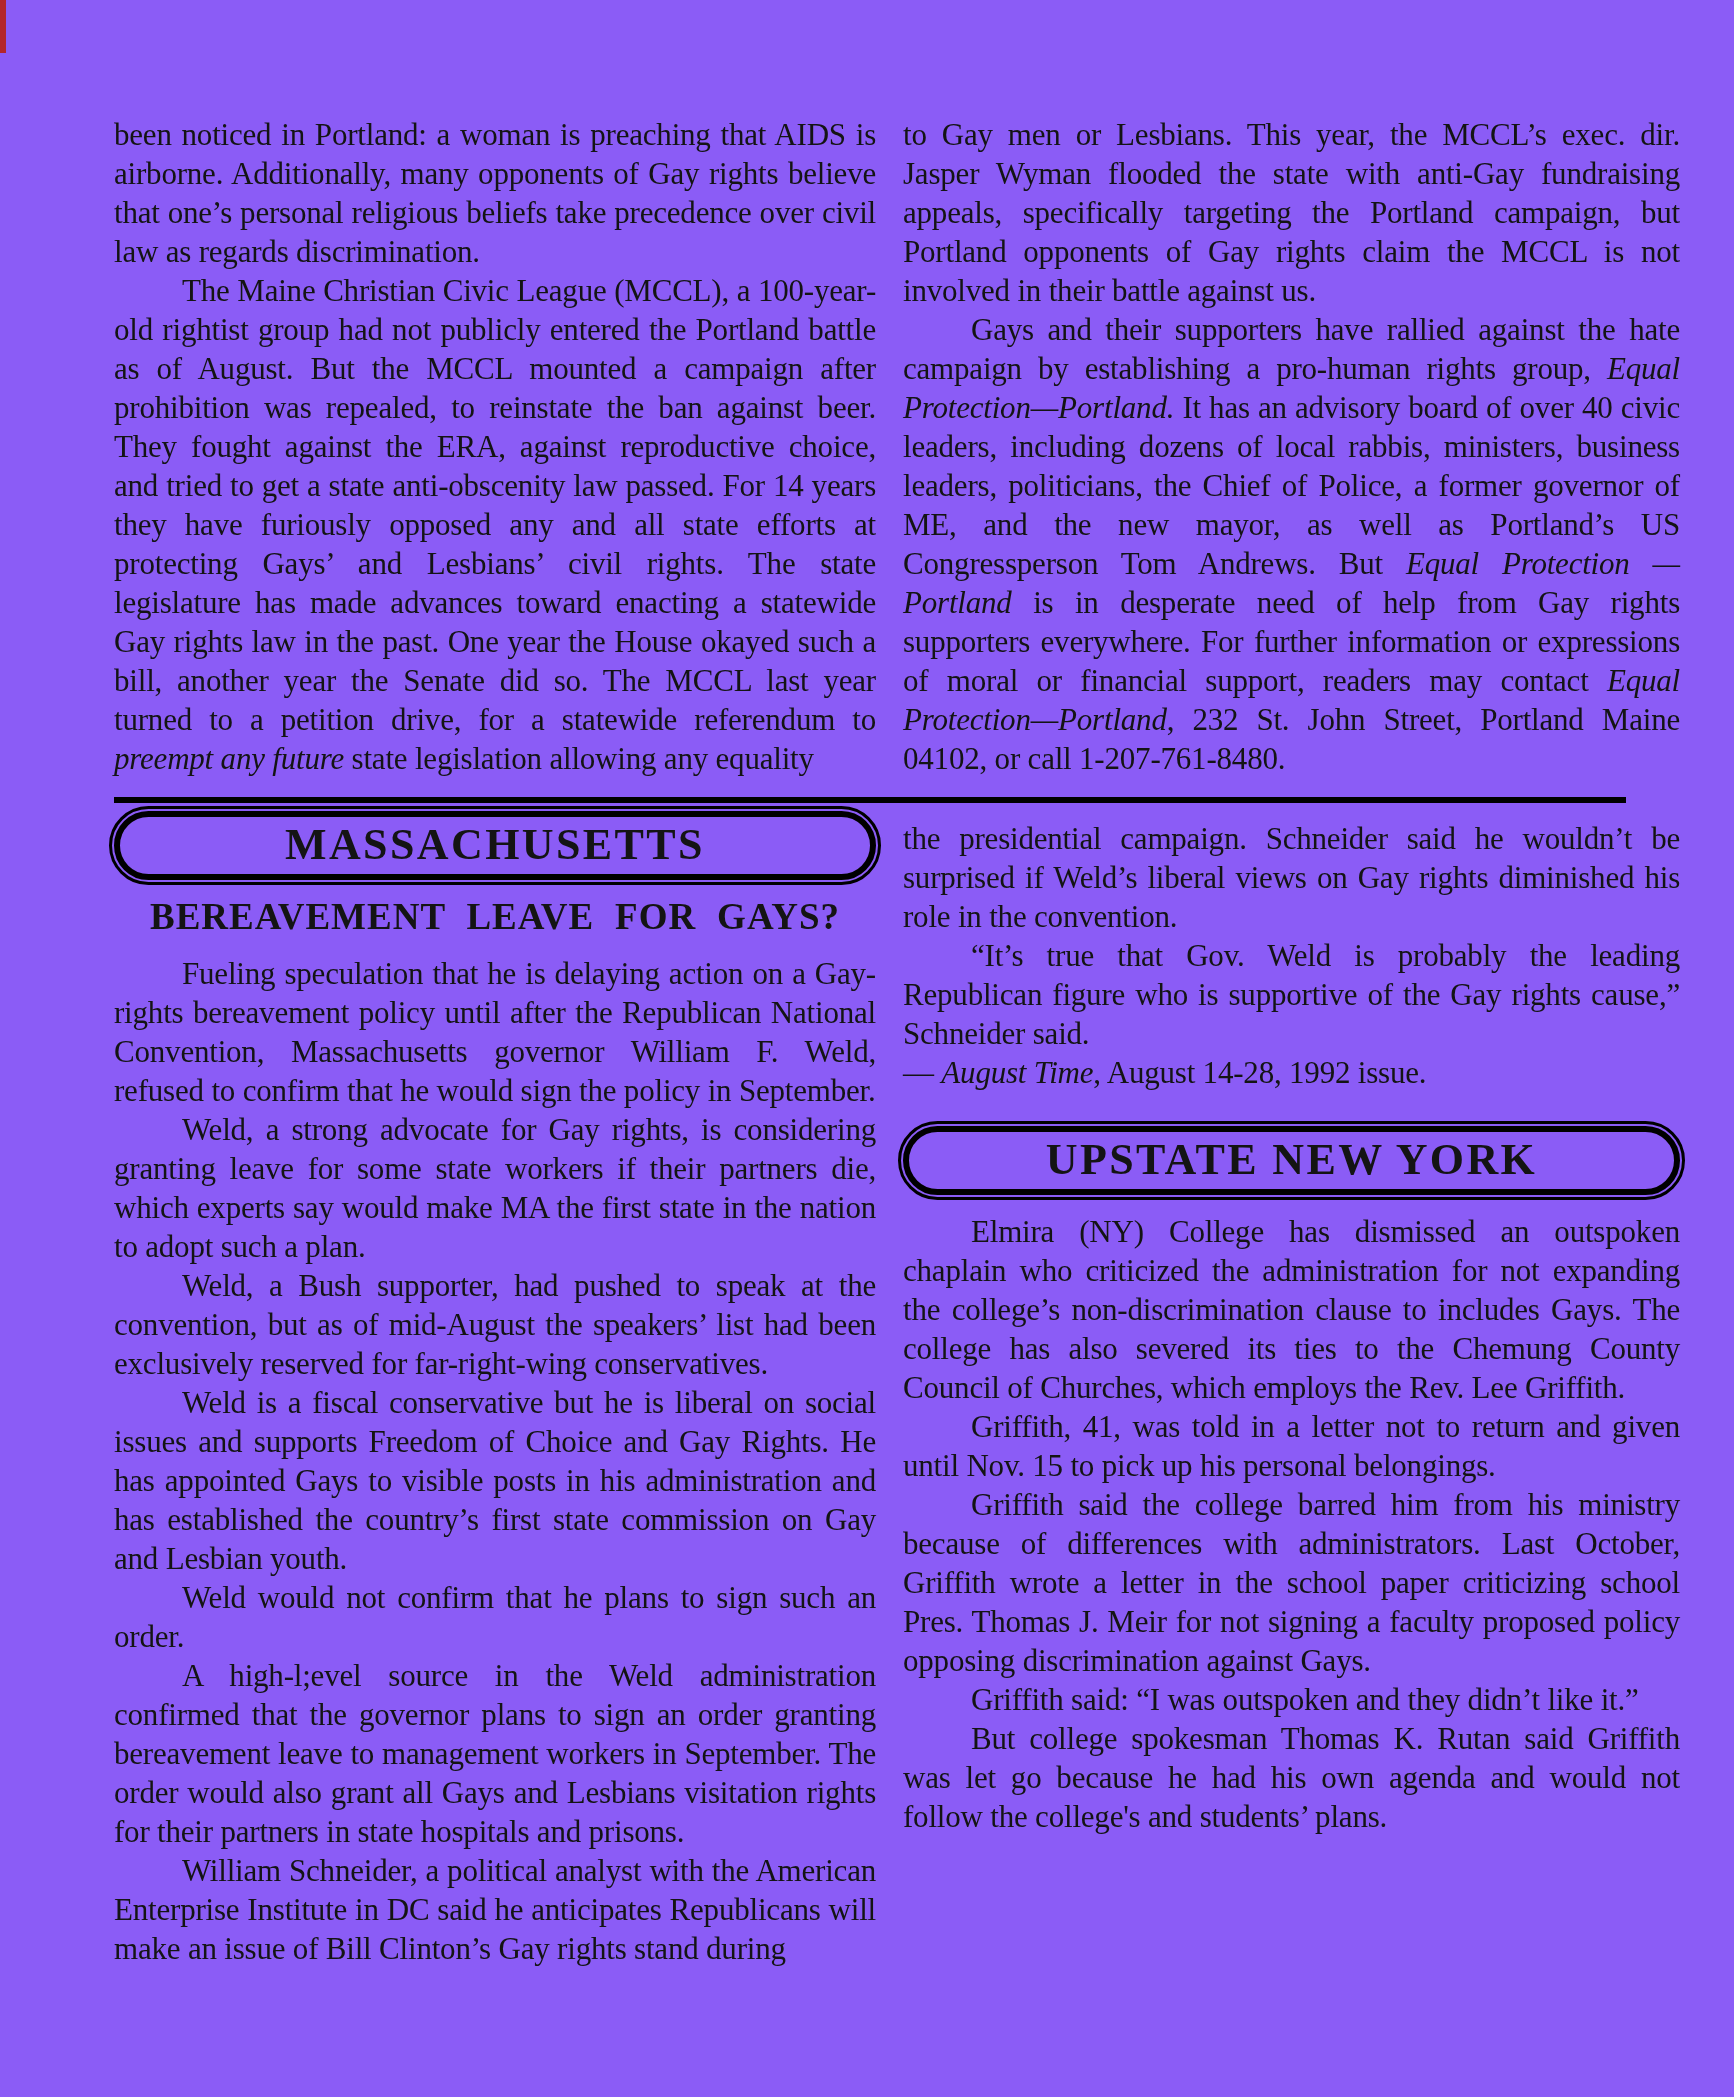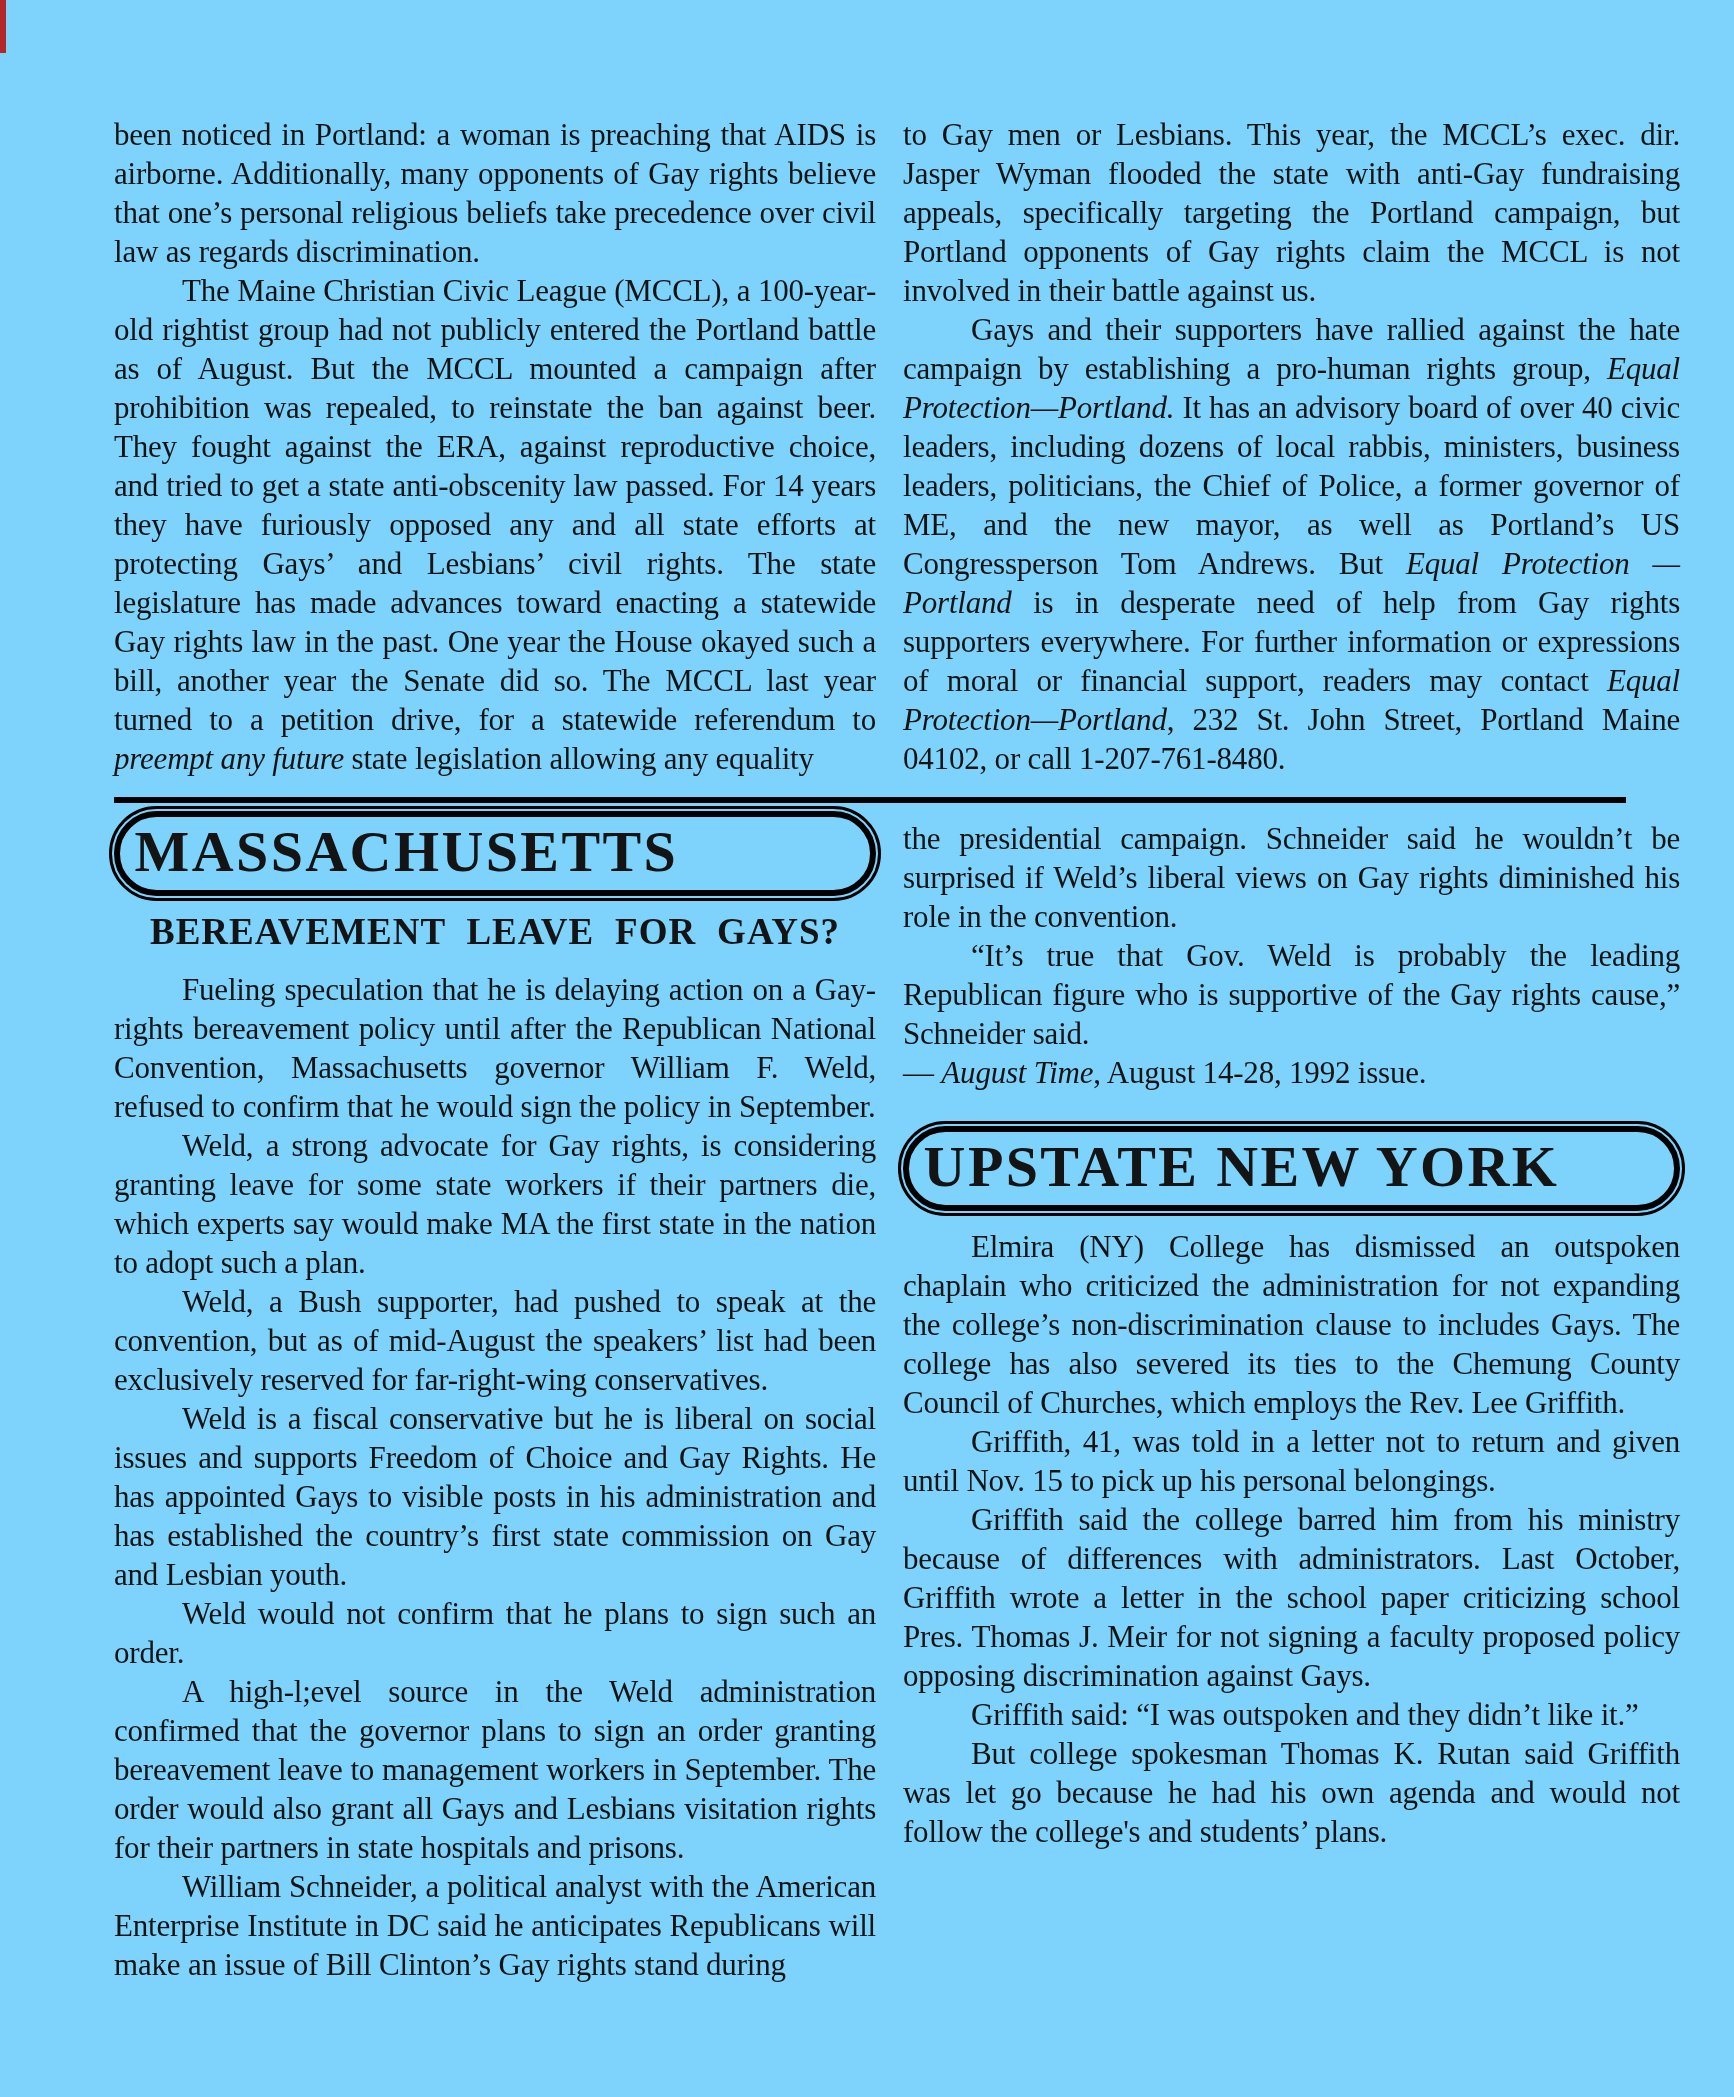--- a/index.html
+++ b/index.html
@@ -40,44 +40,44 @@
   .ital { font-style: italic; }
   .oval-header {
     box-sizing: border-box;
     width: 100%;
     border: 6.8px solid #000;
     outline: 3.4px solid #000;
     outline-offset: 2.4px;
     border-radius: 146px;
     margin: 2.9px 0 16.6px 0;
     padding: 2.9px 14.6px 4.9px 14.6px;
-    text-align: left;
+    text-align: center;
     font-weight: bold;
-    font-size: 58px;
+    font-size: 44px;
     line-height: 1.12;
     letter-spacing: 2.4px;
     white-space: nowrap;
     text-indent: 0;
   }
   .subhead {
     margin: 0 0 16.6px 0;
     font-weight: bold;
     font-size: 37px;
     line-height: 1.1;
     letter-spacing: 1px;
     word-spacing: 10.7px;
     text-align: center;
     text-indent: 0;
   }
   .spacer-top { height: 31px; }
 </style>
 </head>
 <body>
 
-<div class="page" style="background: #7dd3fc; color: rgb(20, 20, 20);">
+<div class="page" style="background: #8b5cf6; color: rgb(20, 20, 20);">
 
   <div class="edge-mark" style="background: rgb(179, 38, 42);"></div>
 
   <section class="column col-top-left">
       <p class="para"><span>been noticed in Portland: a woman is preaching that AIDS is airborne. Additionally, many opponents of Gay rights believe that one’s personal religious beliefs take precedence over civil law as regards discrimination.</span></p>
       <p class="para indent"><span>The Maine Christian Civic League (MCCL), a 100-year-old rightist group had not publicly entered the Portland battle as of August. But the MCCL mounted a campaign after prohibition was repealed, to reinstate the ban against beer. They fought against the ERA, against reproductive choice, and tried to get a state anti-obscenity law passed. For 14 years they have furiously opposed any and all state efforts at protecting Gays’ and Lesbians’ civil rights. The state legislature has made advances toward enacting a statewide Gay rights law in the past. One year the House okayed such a bill, another year the Senate did so. The MCCL last year turned to a petition drive, for a statewide referendum to </span><span class="ital">preempt any future</span><span> state legislation allowing any equality</span></p>
     </section>
 
   <section class="column col-top-right">
       <p class="para"><span>to Gay men or Lesbians. This year, the MCCL’s exec. dir. Jasper Wyman flooded the state with anti-Gay fundraising appeals, specifically targeting the Portland campaign, but Portland opponents of Gay rights claim the MCCL is not involved in their battle against us.</span></p>

